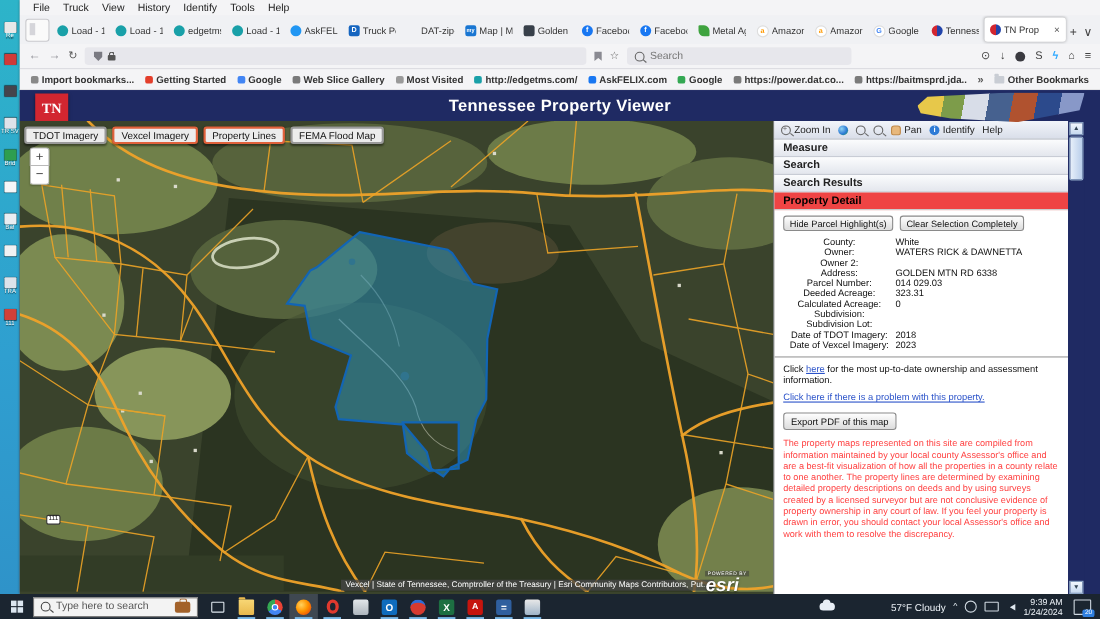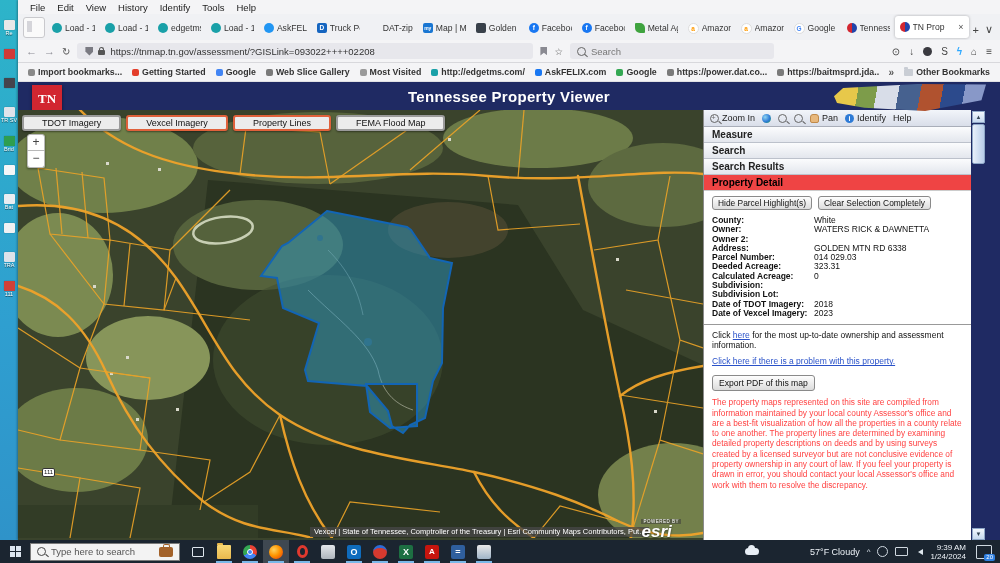--- a/index.html
+++ b/index.html
@@ -89,21 +89,21 @@
   .tn-collage{position:absolute;right:14px;top:2px;width:152px;height:27px;
     clip-path:polygon(0 45%,6% 15%,55% 0,100% 2%,97% 60%,60% 100%,20% 88%,2% 70%);
     background:linear-gradient(100deg,#e7c84a 0 16%,#7d9c4a 16% 28%,#d8dde8 28% 42%,#46618f 42% 56%,#b0522f 56% 70%,#2c4a8c 70% 84%,#8898c8 84% 100%);}
 
   .page-body{flex:1;display:flex;min-height:0;}
 
   
   .map{width:685px;position:relative;overflow:hidden;background:#3a432c;flex:0 0 auto;}
   .map svg{position:absolute;left:0;top:0;}
   .layer-buttons{position:absolute;top:5px;left:4px;display:flex;gap:5px;}
-  .layer-btn{font-size:9px;padding:1px 18px;background:#ececec;border:2px solid #9a9a9a;
+  .layer-btn{font-size:9px;padding:1px 6px;background:#ececec;border:2px solid #9a9a9a;
     border-radius:3px;color:#111;box-shadow:0 1px 2px rgba(0,0,0,.45);white-space:nowrap;}
   .layer-btn.active{border-color:#e0613b;}
   .zoomctl{position:absolute;left:9px;top:24px;width:18px;box-shadow:0 1px 2px rgba(0,0,0,.4);}
   .zbtn{width:18px;height:17px;background:#fff;border:1px solid #b9b9b9;font-size:12px;
     line-height:15px;text-align:center;color:#444;box-sizing:border-box;}
   .zbtn.plus{border-radius:3px 3px 0 0;}
   .zbtn.minus{border-radius:0 0 3px 3px;border-top:none;}
   .road-shield{position:absolute;left:24px;top:358px;background:#fff;border:1px solid #333;
     border-radius:2px;font-size:6px;line-height:7px;padding:0 1px;color:#111;}
   .attribution{position:absolute;left:292px;bottom:3px;background:rgba(70,70,70,.78);color:#fff;
@@ -125,21 +125,21 @@
   .info-ic::before{content:'i';}
   .acc-row{height:15px;line-height:15px;padding-left:8px;background:linear-gradient(#fbfcfd,#e3e6ed);
     border-bottom:1px solid #bcc1cb;font-size:10px;color:#222;font-weight:600;flex:0 0 auto;}
   .pd-header{height:15px;line-height:15px;padding-left:8px;font-weight:bold;font-size:10px;
     border-bottom:1px solid #ccc;background:#ef4444;flex:0 0 auto;}
   .pd-body{padding:4px 8px 0 8px;flex:1;overflow:hidden;}
   .pd-buttons{display:flex;gap:6px;margin:1px 0 6px;}
   .pd-btn{font-size:8.4px;padding:1px 5px;border:1px solid #8a8a8a;border-radius:3px;
     background:linear-gradient(#fefefe,#dcdcdc);color:#111;white-space:nowrap;}
   .frow{display:flex;font-size:8.5px;line-height:9.3px;}
-  .flabel{flex:0 0 102px;font-weight:bold;color:#111;}
+  .flabel{flex:0 0 102px;font-weight:normal;color:#111;text-align:center;}
   .fvalue{color:#111;white-space:nowrap;}
   .pd-divider{border:none;border-top:1px solid #999;margin:6px -8px 5px -8px;}
   .pd-link-line{font-size:8.5px;line-height:10px;margin:2px 0 6px;color:#111;}
   .weblink{color:#2a52c9;text-decoration:underline;}
   .export-btn{font-size:8.6px;padding:2px 6px;border:1px solid #8a8a8a;border-radius:3px;
     background:linear-gradient(#fefefe,#dcdcdc);color:#111;margin:3px 0 6px;display:inline-block;}
   .disclaimer{color:#ff4242;font-size:8.3px;line-height:1.24;}
 
   
   .page-scrollbar{width:15px;background:#1f2a63;display:flex;flex-direction:column;align-items:center;flex:0 0 auto;}
@@ -243,21 +243,21 @@
           <span class="dsq" style="background: rgb(208, 64, 56);"></span>
           <span class="dlabel">111</span>
         </div>
       </div>
   </div>
 
   <div id="browser">
 
     <div class="menubar" id="menu-bar">
         <span class="menu-item">File</span>
-        <span class="menu-item">Edit</span>
+        <span class="menu-item">Truck</span>
         <span class="menu-item">View</span>
         <span class="menu-item">History</span>
         <span class="menu-item">Identify</span>
         <span class="menu-item">Tools</span>
         <span class="menu-item">Help</span>
       </div>
 
     <div class="tabbar">
       <div class="ffview"></div>
       <div id="tab-strip" style="display:flex;align-items:flex-end;flex:1;min-width:0;">
@@ -337,21 +337,20 @@
       </div>
     </div>
 
     <div class="navbar">
       <span class="nav-glyph">←</span>
       <span class="nav-glyph">→</span>
       <span class="reload">↻</span>
       <div class="urlbar">
         <span class="shield-ic"></span>
         <span class="lock-ic"></span>
-        <span class="url-text">https://tnmap.tn.gov/assessment/?GISLink=093022++++02208</span>
       </div>
       <span class="bm-ribbon"></span>
       <span class="page-action">☆</span>
       <div class="searchbar">
         <span class="mag"></span>
         <span>Search</span>
       </div>
       <div class="nav-icons">
         <span>⊙</span>
         <span>↓</span>

